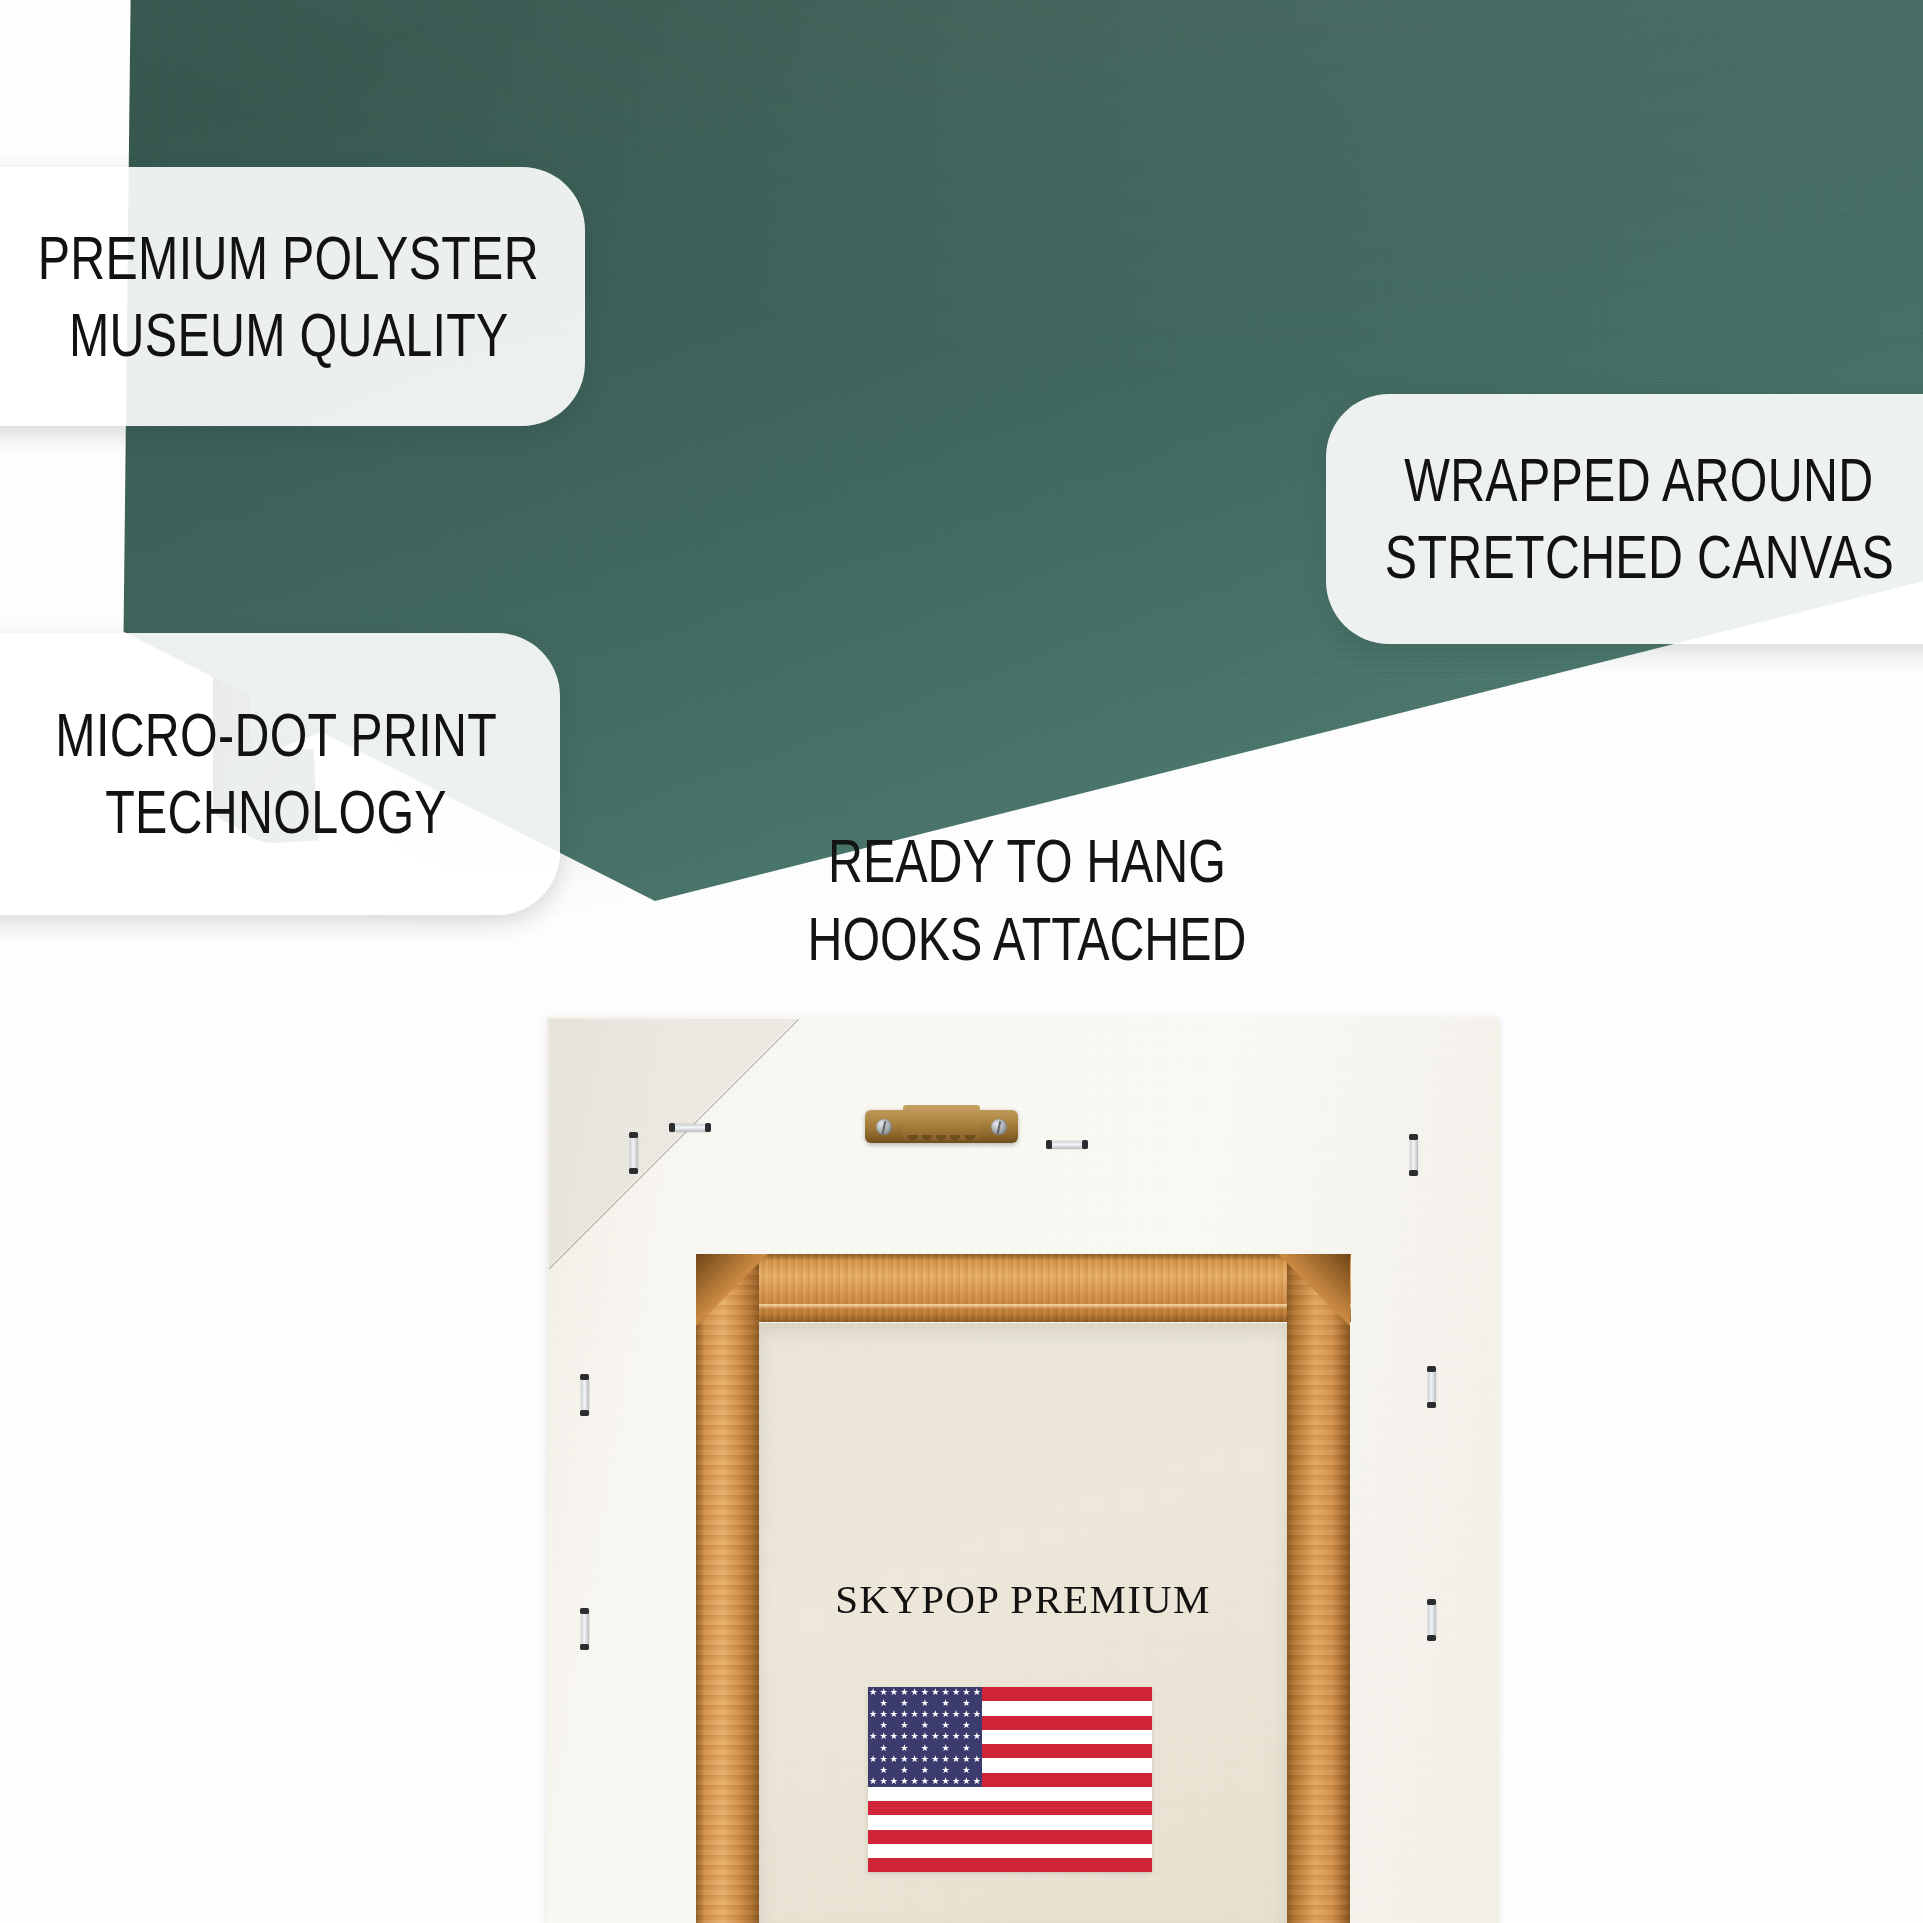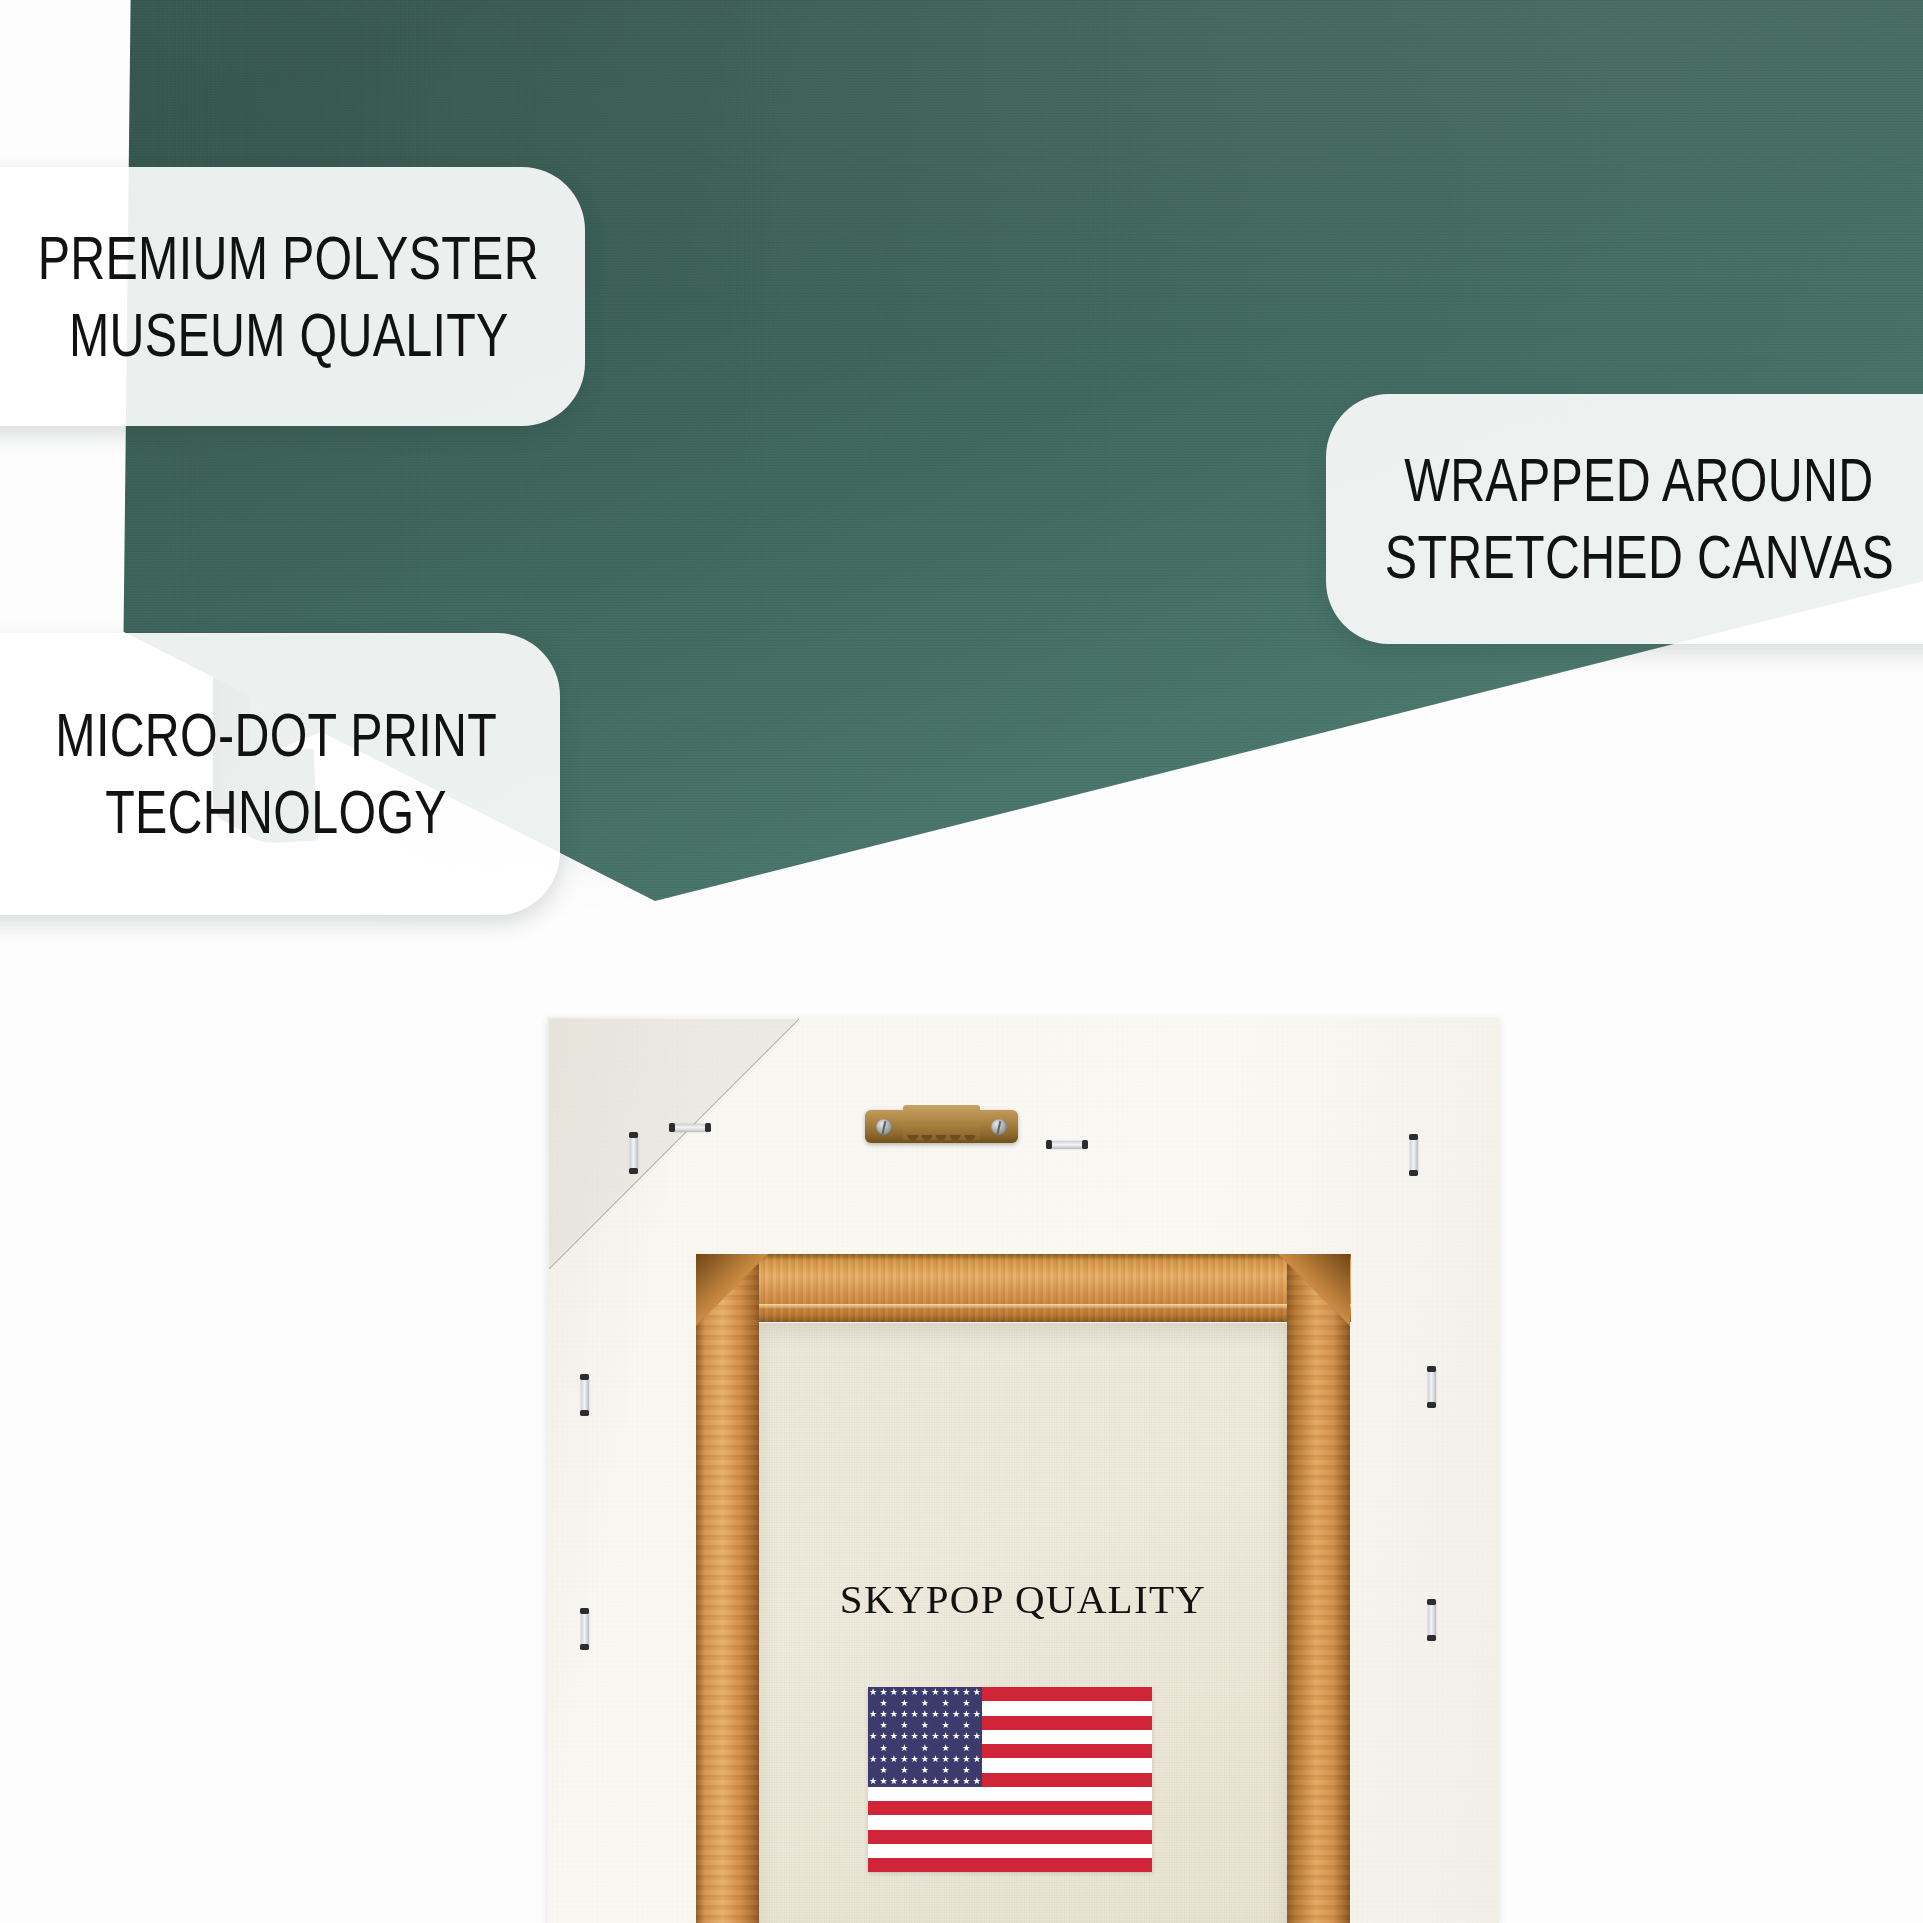--- a/index.html
+++ b/index.html
@@ -315,20 +315,24 @@
   <div class="pill" id="pill-wrapped">
     <span class="ln">WRAPPED AROUND</span>
     <span class="ln">STRETCHED CANVAS</span>
   </div>
 
   <div class="pill" id="pill-microdot">
     <span class="ln">MICRO-DOT PRINT</span>
     <span class="ln">TECHNOLOGY</span>
   </div>
 
+  <div id="ready-block">
+    <span class="ln">READY TO HANG</span>
+    <span class="ln">HOOKS ATTACHED</span>
+  </div>
 
   <div class="back-wrap">
     <div class="back-shadow"></div>
     <div class="back-panel"></div>
     <div class="fold-shade"></div>
     <div class="fold-crease"></div>
 
     <div class="wood-top"></div>
     <div class="wood-hi-top"></div>
     <div class="wood-left"></div>
@@ -348,21 +352,21 @@
 
     <div class="staple h" style="left:124px;top:107px;"></div>
     <div class="staple h" style="left:501px;top:124px;"></div>
     <div class="staple" style="left:83px;top:117px;"></div>
     <div class="staple" style="left:863px;top:119px;"></div>
     <div class="staple" style="left:34px;top:359px;"></div>
     <div class="staple" style="left:881px;top:351px;"></div>
     <div class="staple" style="left:34px;top:593px;"></div>
     <div class="staple" style="left:881px;top:584px;"></div>
 
-    <div id="brand-text">SKYPOP QUALITY</div>
+    <div id="brand-text">SKYPOP PREMIUM</div>
 
     <div class="flag">
       <div class="stripe" style="top:0px;"></div>
       <div class="stripe" style="top:28.6px;"></div>
       <div class="stripe" style="top:57px;"></div>
       <div class="stripe" style="top:86px;"></div>
       <div class="stripe" style="top:114px;"></div>
       <div class="stripe" style="top:143px;"></div>
       <div class="stripe" style="top:171px;"></div>
       <div class="canton"></div>

